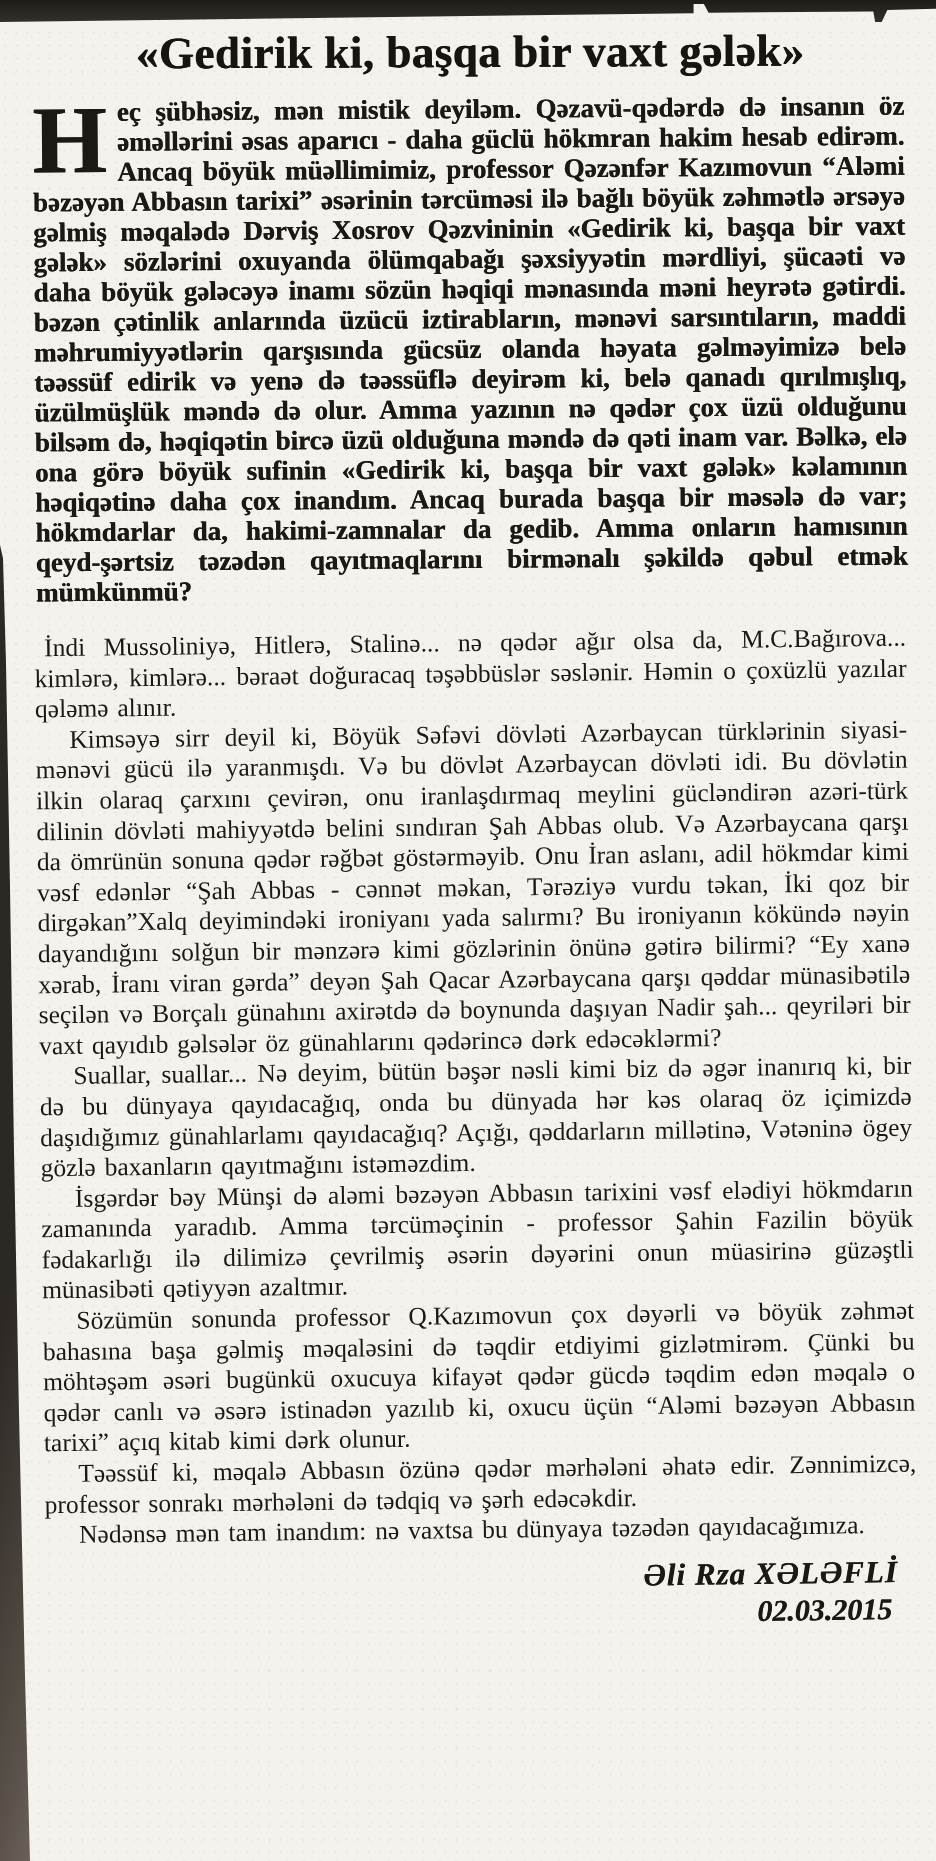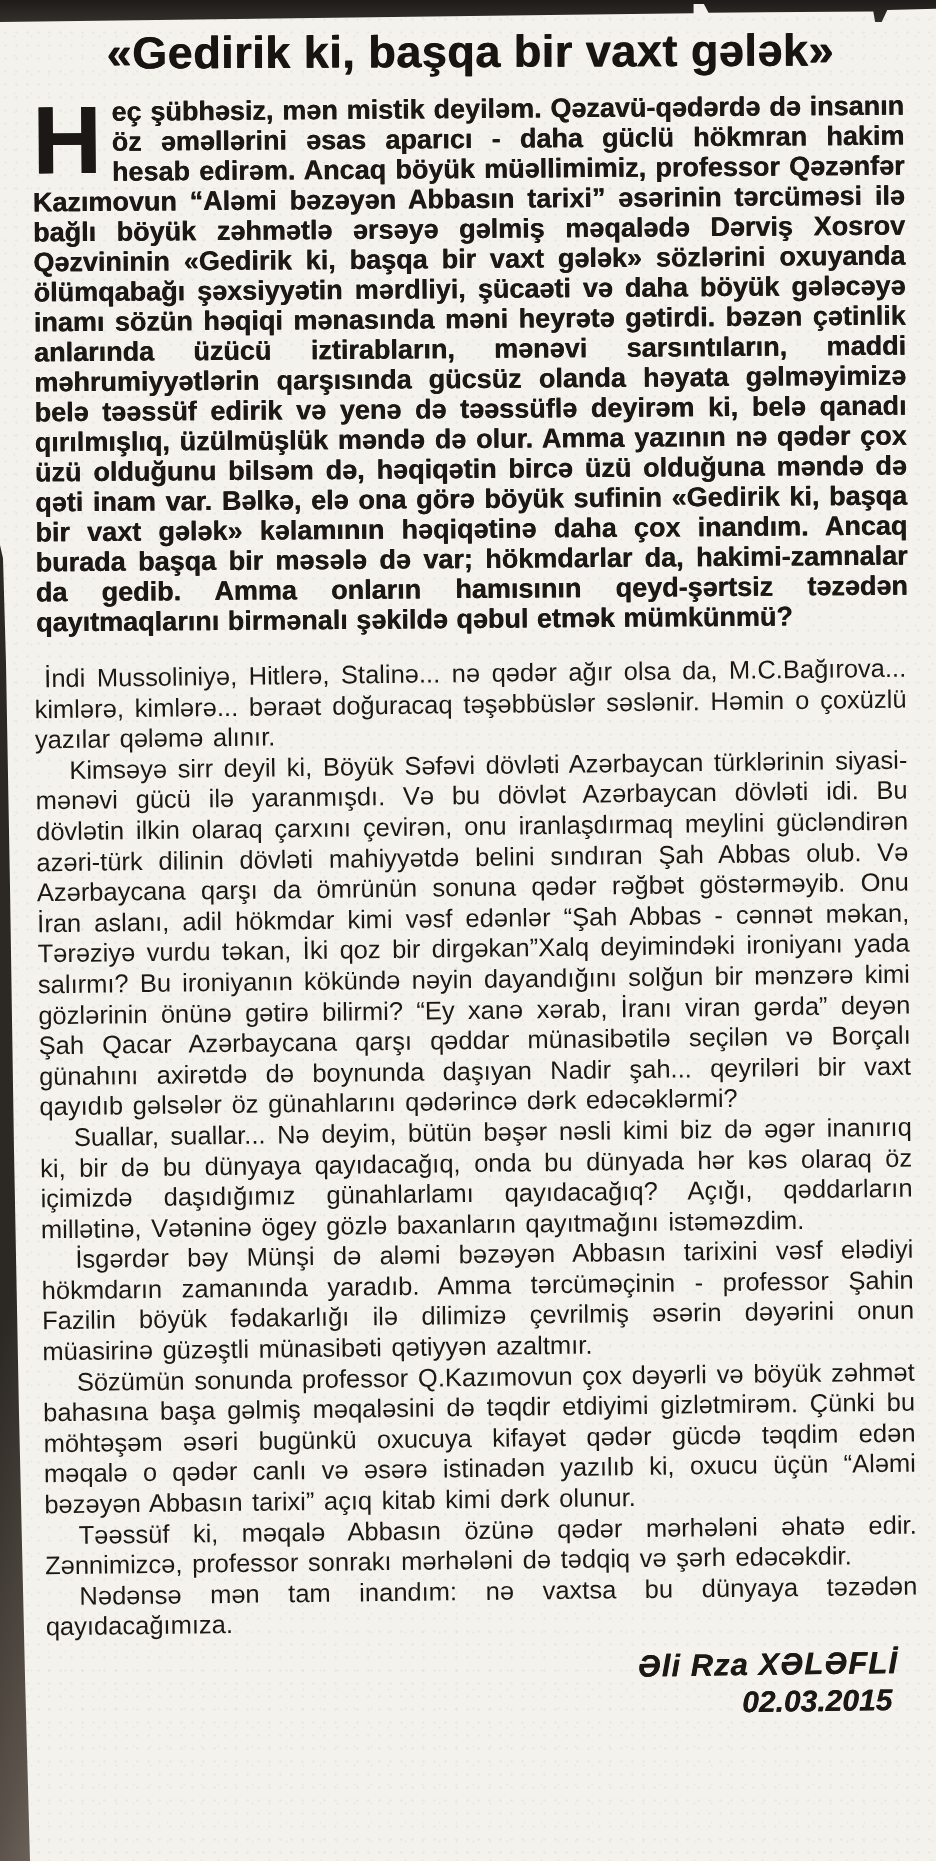--- a/index.html
+++ b/index.html
@@ -9,21 +9,21 @@
     position: relative;
     width: 936px;
     height: 1861px;
     background-color: #f4f2ed;
     background-image:
       radial-gradient(rgba(60,55,48,0.05) 1px, transparent 1.4px),
       radial-gradient(rgba(60,55,48,0.04) 1px, transparent 1.2px);
     background-size: 11px 13px, 17px 19px;
     background-position: 0 0, 6px 8px;
     overflow: hidden;
-    font-family: Liberation Sans, sans-serif;
+    font-family: Liberation Serif, serif;
     color: #1b1815;
   }
 
   
   .top-band {
     position: absolute;
     top: 0; left: 0;
     width: 100%;
     height: 22px;
     background: linear-gradient(to bottom, #1e1c19, #33302b);

